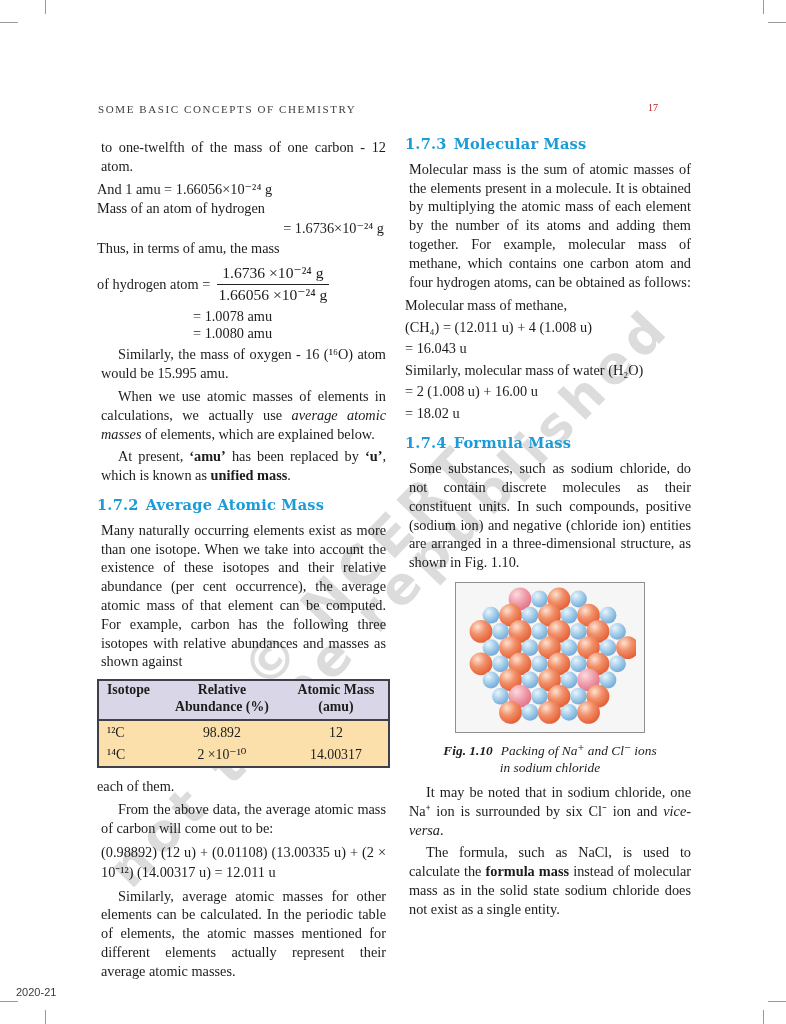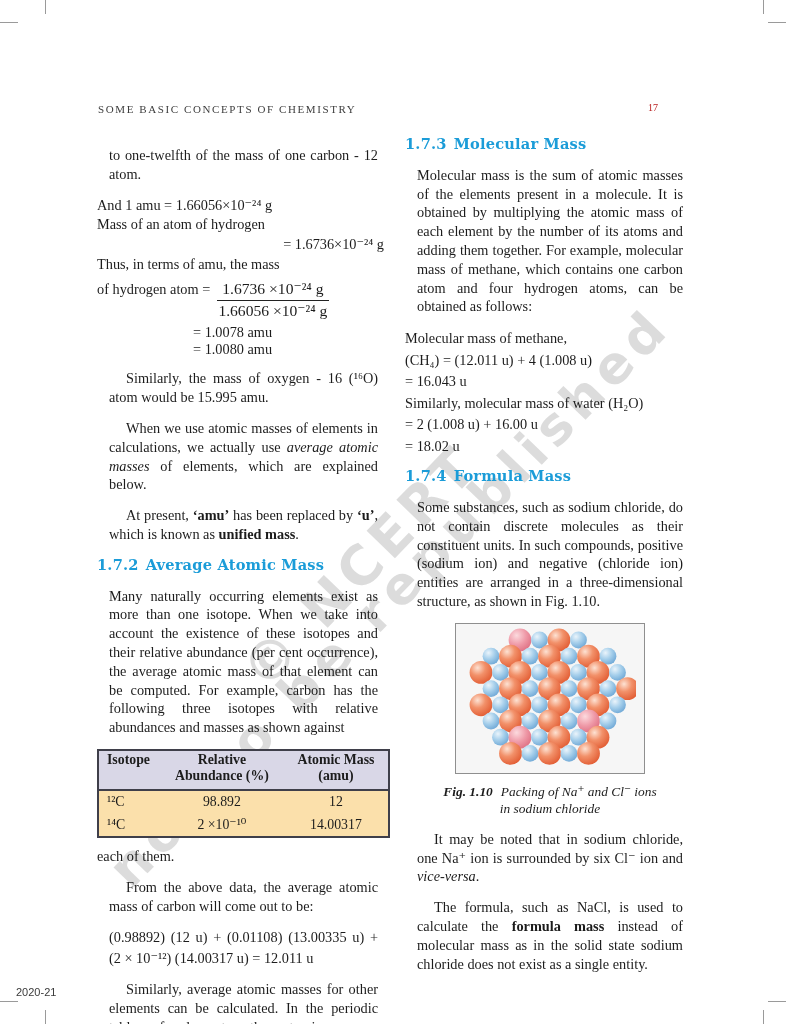--- a/index.html
+++ b/index.html
@@ -17,31 +17,31 @@
   
   .wm{position:absolute;z-index:0;color:rgba(172,172,172,0.42);
     font-family:"DejaVu Sans",sans-serif;font-weight:700;white-space:nowrap;
     transform-origin:0 50%;pointer-events:none;}
   .wm1{left:252px;top:648px;font-size:54px;letter-spacing:6px;transform:rotate(-46deg);}
   .wm2{left:118px;top:848px;font-size:52px;letter-spacing:7px;transform:rotate(-46deg);}
   
   .cols{position:absolute;left:97px;top:134px;width:598px;z-index:1;
     display:grid;grid-template-columns:293px 290px;column-gap:15px;}
   .col{font-size:14.3px;line-height:18.8px;}
-  p.body{margin:12px;text-align:justify;}
+  p.body{margin:4px;text-align:justify;font-family:Liberation Serif, serif;}
   .ind{text-indent:17px;}
   .mt2{margin-top:2px;} .mt3{margin-top:3px;} .mt5{margin-top:5px;}
   .line{margin:1px 0;}
   .eq{line-height:20.5px;margin:1px 0;}
   .right-val{text-align:right;padding-right:6px;}
   .sec{margin:11px 0 6px 0;font-family:"DejaVu Serif",serif;font-weight:700;
     font-size:14.6px;color:var(--heading,#1b9cd8);letter-spacing:.2px;}
   .sec-num{margin-right:7px;}
   
-  .frac-row{display:flex;margin:6px 0 4px 0;}
+  .frac-row{display:flex;align-items:center;margin:6px 0 4px 0;}
   .frac{display:inline-flex;flex-direction:column;text-align:center;margin-left:7px;font-size:15.6px;}
   .frac .num{border-bottom:1.4px solid #222;padding:0 5px 1px 5px;}
   .frac .den{padding-top:1px;}
   .result{margin-left:96px;line-height:16.5px;}
   
   table.iso{border-collapse:collapse;width:293px;margin:8px 0 9px 0;
     border:2.2px solid var(--table-border,#3f3f4a);font-size:13.8px;}
   table.iso th{background:var(--table-header-bg,#d9d7e7);font-weight:700;
     padding:1px 4px 4px 4px;line-height:16.5px;vertical-align:top;
     border-bottom:2.2px solid var(--table-border,#3f3f4a);}

